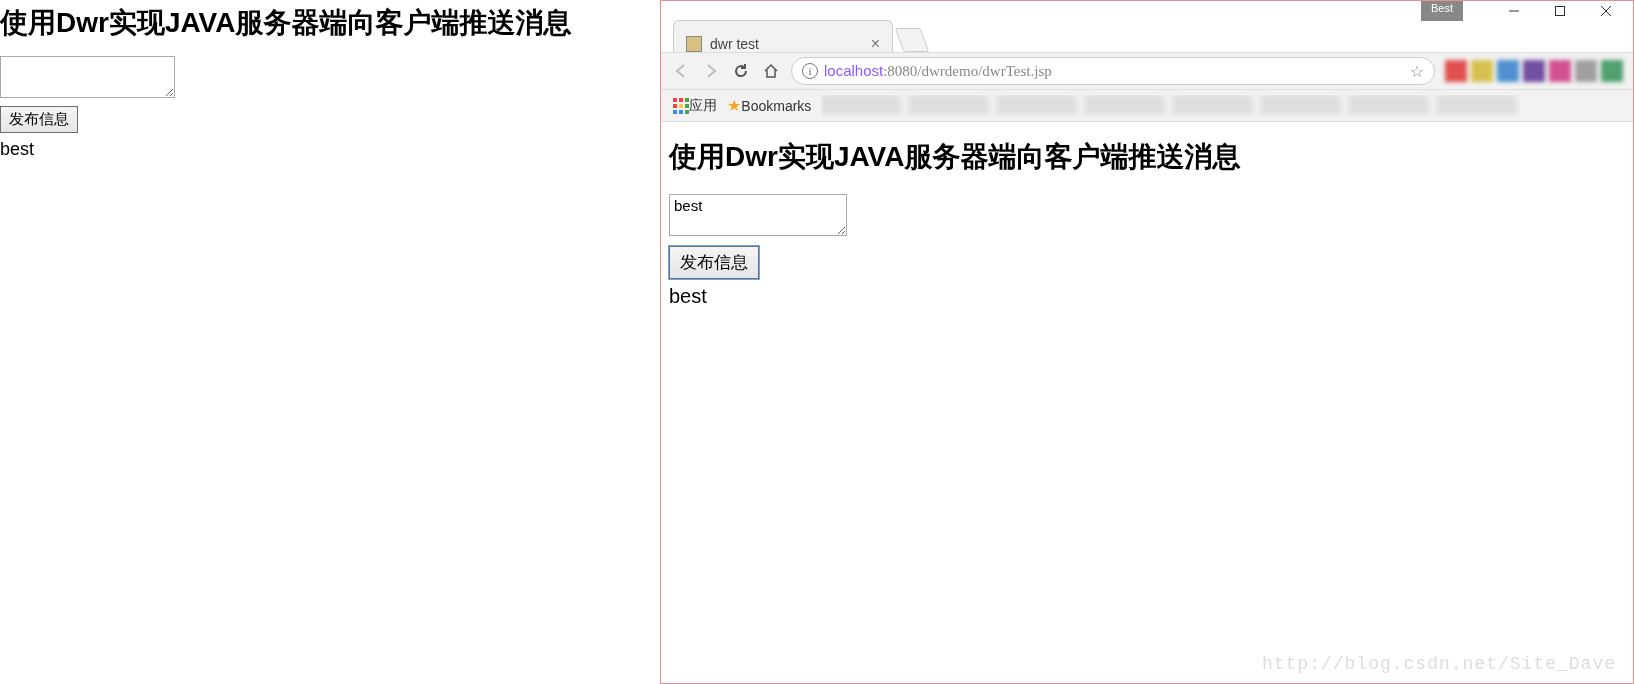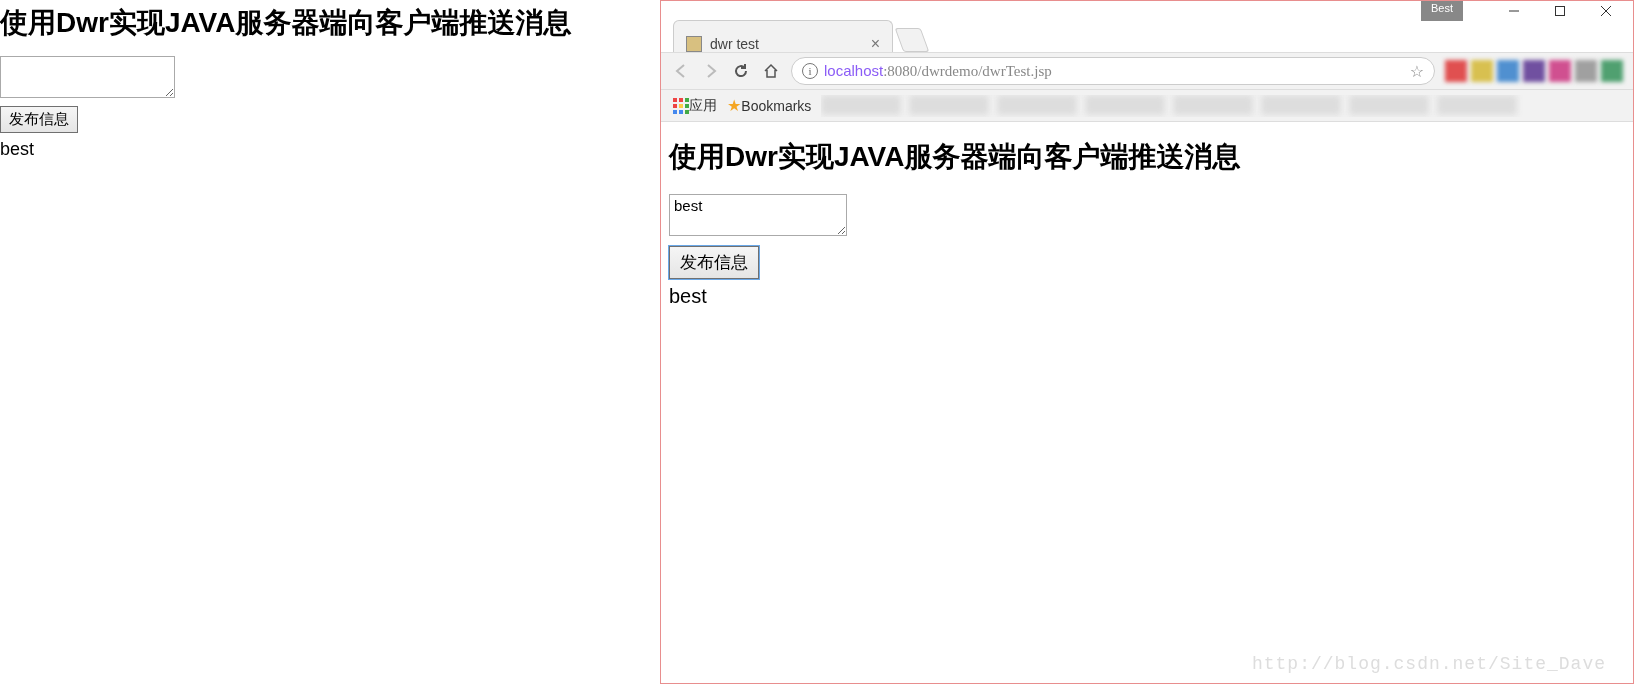--- a/index.html
+++ b/index.html
@@ -294,21 +294,21 @@
       display: block;
       margin-bottom: 6px;
     }
     .page-content .output {
       font-size: 20px;
       color: #000;
     }
 
     .watermark {
       position: absolute;
-      right: 28px;
+      right: 18px;
       bottom: 10px;
       font-size: 18px;
       color: #ddd;
       font-family: "Courier New", monospace;
       letter-spacing: 1px;
     }
   </style>
 </head>
 <body>
 

